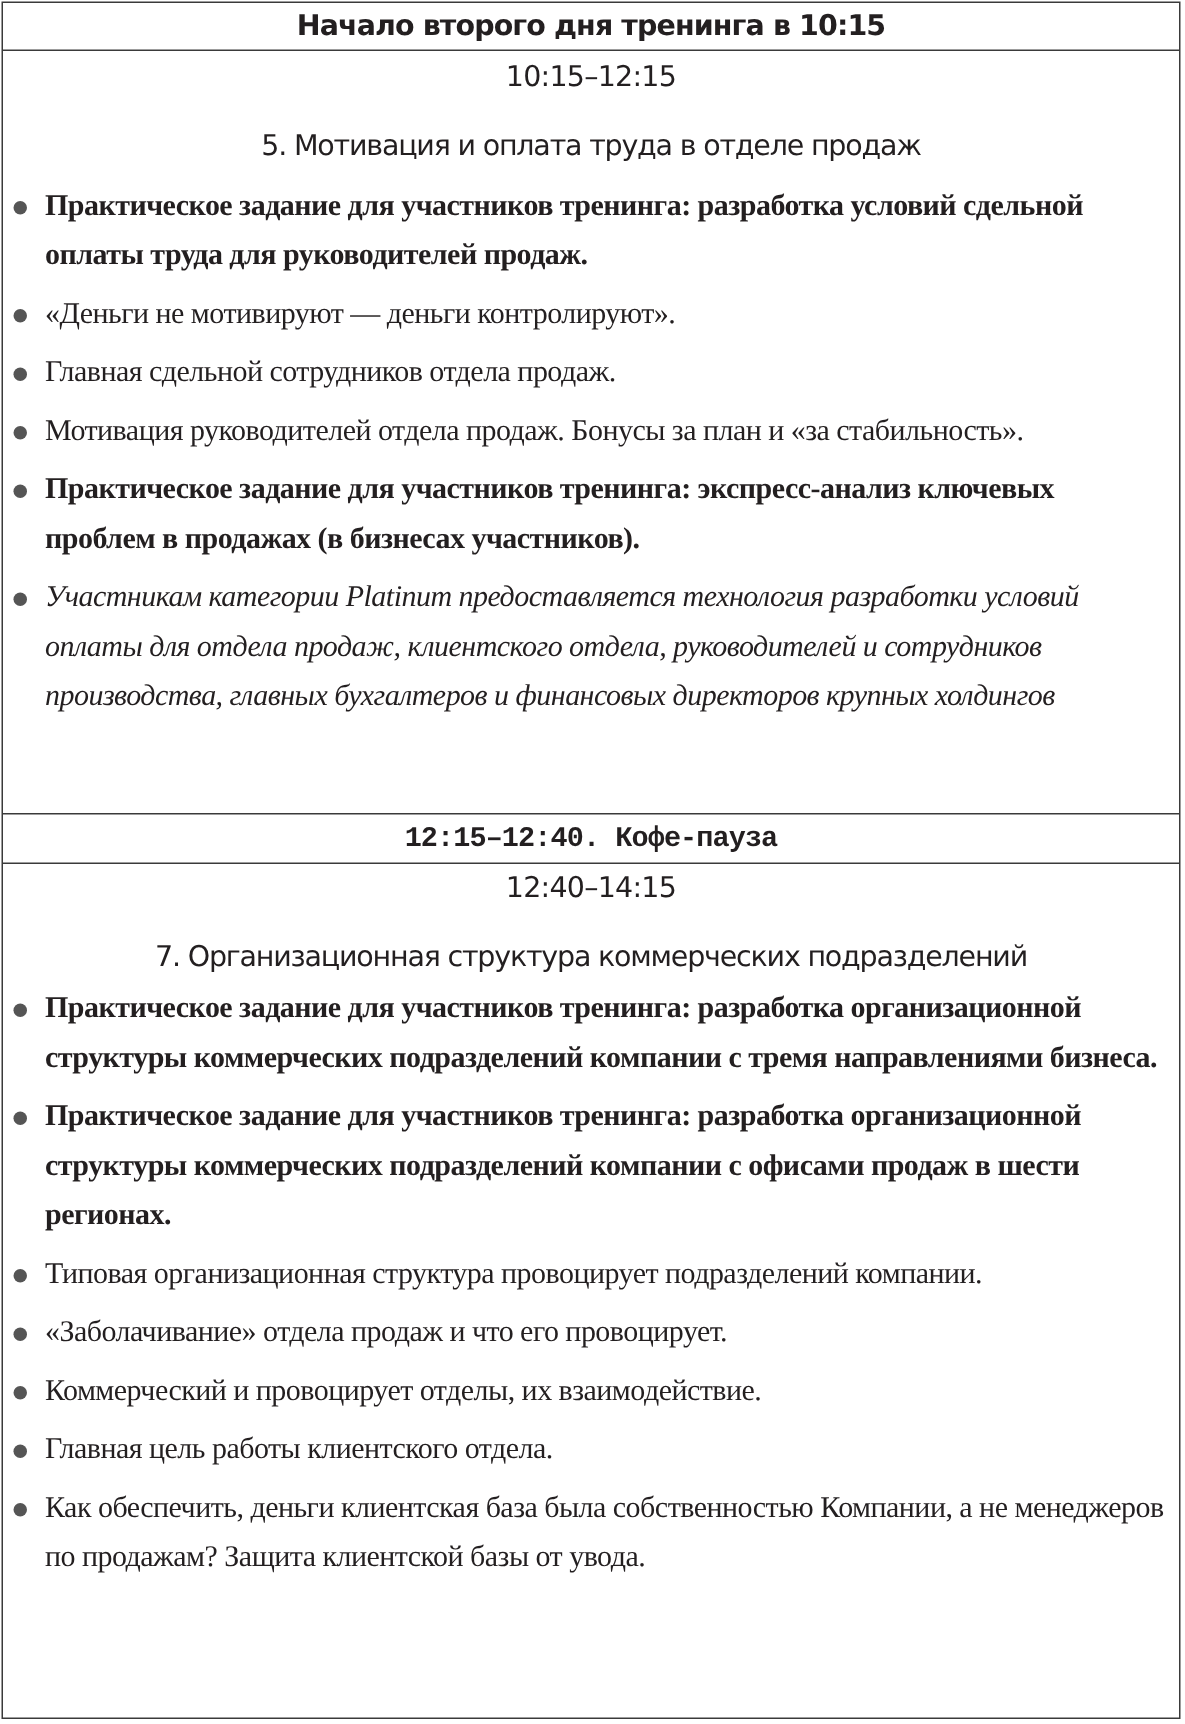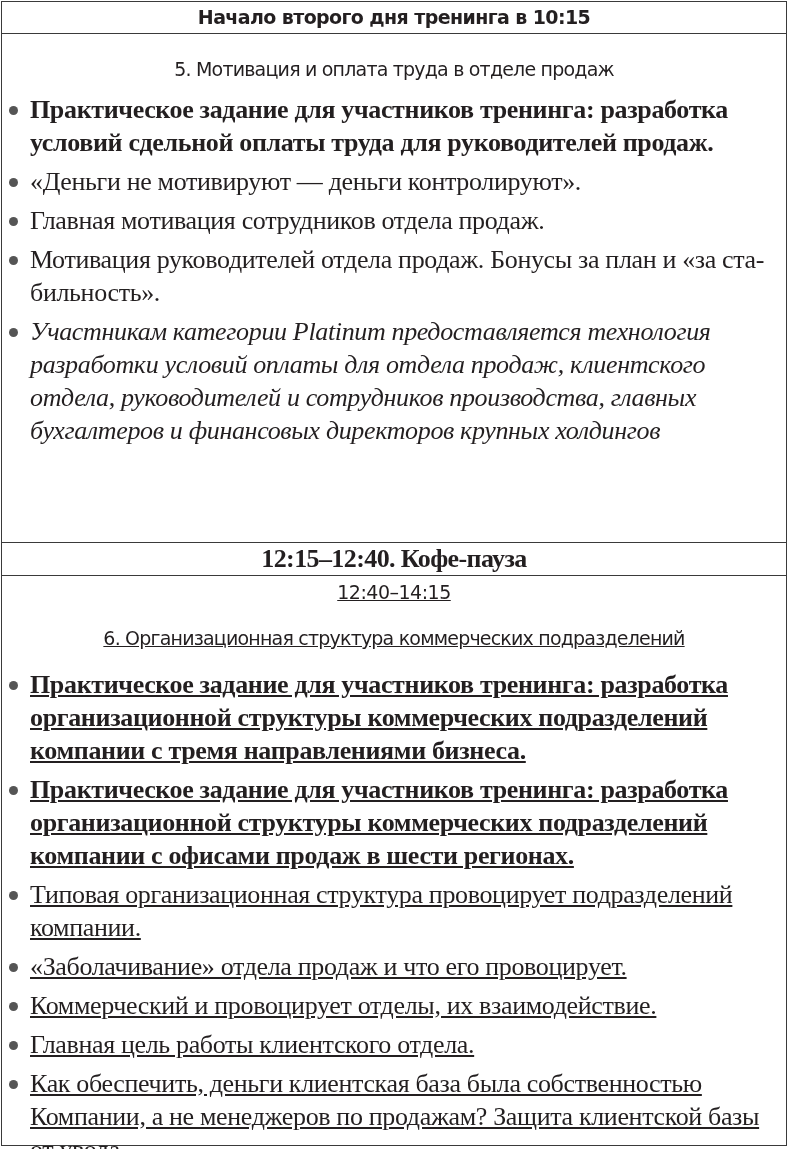--- a/index.html
+++ b/index.html
@@ -1,51 +1,53 @@
 <!DOCTYPE html>
 <html><head>
 <meta charset="utf-8">
 <style>
   html, body { margin:0; padding:0; background:#fff; }
   body { width:790px; height:1149px; overflow:hidden; position:relative; color:#231f20; }
   .table { position:absolute; left:1px; top:1px; width:786px; height:1145px; border:1px solid #3a3a3a; box-sizing:border-box; }
   .row-head { height:31px; border-bottom:1px solid #3a3a3a; text-align:center; font-family:"DejaVu Sans", sans-serif; font-weight:bold; font-size:19px; line-height:31px; letter-spacing:-0.6px; }
-  .row-break { height:32px; border-top:1px solid #3a3a3a; border-bottom:1px solid #3a3a3a; text-align:center; font-family:Liberation Serif, serif; font-weight:bold; font-size:26px; line-height:32px; letter-spacing:-0.6px; }
+  .row-break { height:32px; border-top:1px solid #3a3a3a; border-bottom:1px solid #3a3a3a; text-align:center; font-family:Liberation Mono, monospace; font-weight:bold; font-size:19px; line-height:32px; letter-spacing:-0.6px; }
   .time { text-align:center; font-family:"DejaVu Sans", sans-serif; font-size:19px; letter-spacing:-0.5px; }
   .topic { text-align:center; font-family:"DejaVu Sans", sans-serif; font-size:19px; letter-spacing:-0.8px; }
   ul { list-style:none; margin:0; padding:0; }
-  li { position:relative; padding-left:28px; padding-right:6px; font-family:"Liberation Serif", serif; font-size:26px; line-height:33px; letter-spacing:-0.35px; }
+  li { position:relative; padding-left:28px; padding-right:6px; font-family:"Liberation Serif", serif; font-size:20px; line-height:33px; letter-spacing:-0.35px; }
   li .dot { position:absolute; left:7px; top:13px; width:9px; height:9px; border-radius:50%; background:#555; }
   li.bold { font-weight:bold; }
   li.italic { font-style:italic; }
   li + li { margin-top:6px; }
 </style>
 </head>
 <body>
 
 <div class="table">
   <div class="row-head">Начало второго дня тренинга в 10:15</div>
 
   <div style="height:508px; padding-top:3px; box-sizing:border-box;">
+    <div class="time" style="line-height:28px;">10:15–12:15</div>
     <div class="topic" style="margin-top:18px; line-height:28px;">5. Мотивация и оплата труда в отделе продаж</div>
     <ul style="margin-top:10px;">
       <li class="bold"><span class="dot"></span><span>Практическое задание для участников тренинга: разработка условий сдельной оплаты труда для руководителей продаж.</span></li>
       <li><span class="dot"></span><span>«Деньги не мотивируют — деньги контролируют».</span></li>
-      <li><span class="dot"></span><span>Главная мотивация сотрудников отдела продаж.</span></li>
+      <li><span class="dot"></span><span>Главная сдельной сотрудников отдела продаж.</span></li>
       <li><span class="dot"></span><span>Мотивация руководителей отдела продаж. Бонусы за план и «за ста­бильность».</span></li>
+      <li class="bold"><span class="dot"></span><span>Практическое задание для участников тренинга: экспресс-анализ клю­чевых проблем в продажах (в бизнесах участников).</span></li>
       <li class="italic"><span class="dot"></span><span>Участникам категории Platinum предоставляется технология разработ­ки условий оплаты для отдела продаж, клиентского отдела, руководи­телей и сотрудников производства, главных бухгалтеров и финансовых директоров крупных холдингов</span></li>
     </ul>
   </div>
 
   <div class="row-break">12:15–12:40. Кофе-пауза</div>
 
-  <div style="padding-top:2px; box-sizing:border-box;text-decoration:underline;">
+  <div style="padding-top:2px; box-sizing:border-box;">
     <div class="time" style="line-height:28px;">12:40–14:15</div>
-    <div class="topic" style="margin-top:18px; line-height:28px;">6. Организационная структура коммерческих подразделений</div>
-    <ul style="margin-top:16px;">
+    <div class="topic" style="margin-top:18px; line-height:28px;">7. Организационная структура коммерческих подразделений</div>
+    <ul style="margin-top:4px;">
       <li class="bold"><span class="dot"></span><span>Практическое задание для участников тренинга: разработка органи­зационной структуры коммерческих подразделений компании с тремя направлениями бизнеса.</span></li>
       <li class="bold"><span class="dot"></span><span>Практическое задание для участников тренинга: разработка организа­ционной структуры коммерческих подразделений компании с офиса­ми продаж в шести регионах.</span></li>
       <li><span class="dot"></span><span>Типовая организационная структура провоцирует подразделений компании.</span></li>
       <li><span class="dot"></span><span>«Заболачивание» отдела продаж и что его провоцирует.</span></li>
       <li><span class="dot"></span><span>Коммерческий и провоцирует отделы, их взаимодействие.</span></li>
       <li><span class="dot"></span><span>Главная цель работы клиентского отдела.</span></li>
       <li><span class="dot"></span><span>Как обеспечить, деньги клиентская база была собственностью Компании, а не менеджеров по продажам? Защита клиентской базы от увода.</span></li>
     </ul>
   </div>
 </div>

